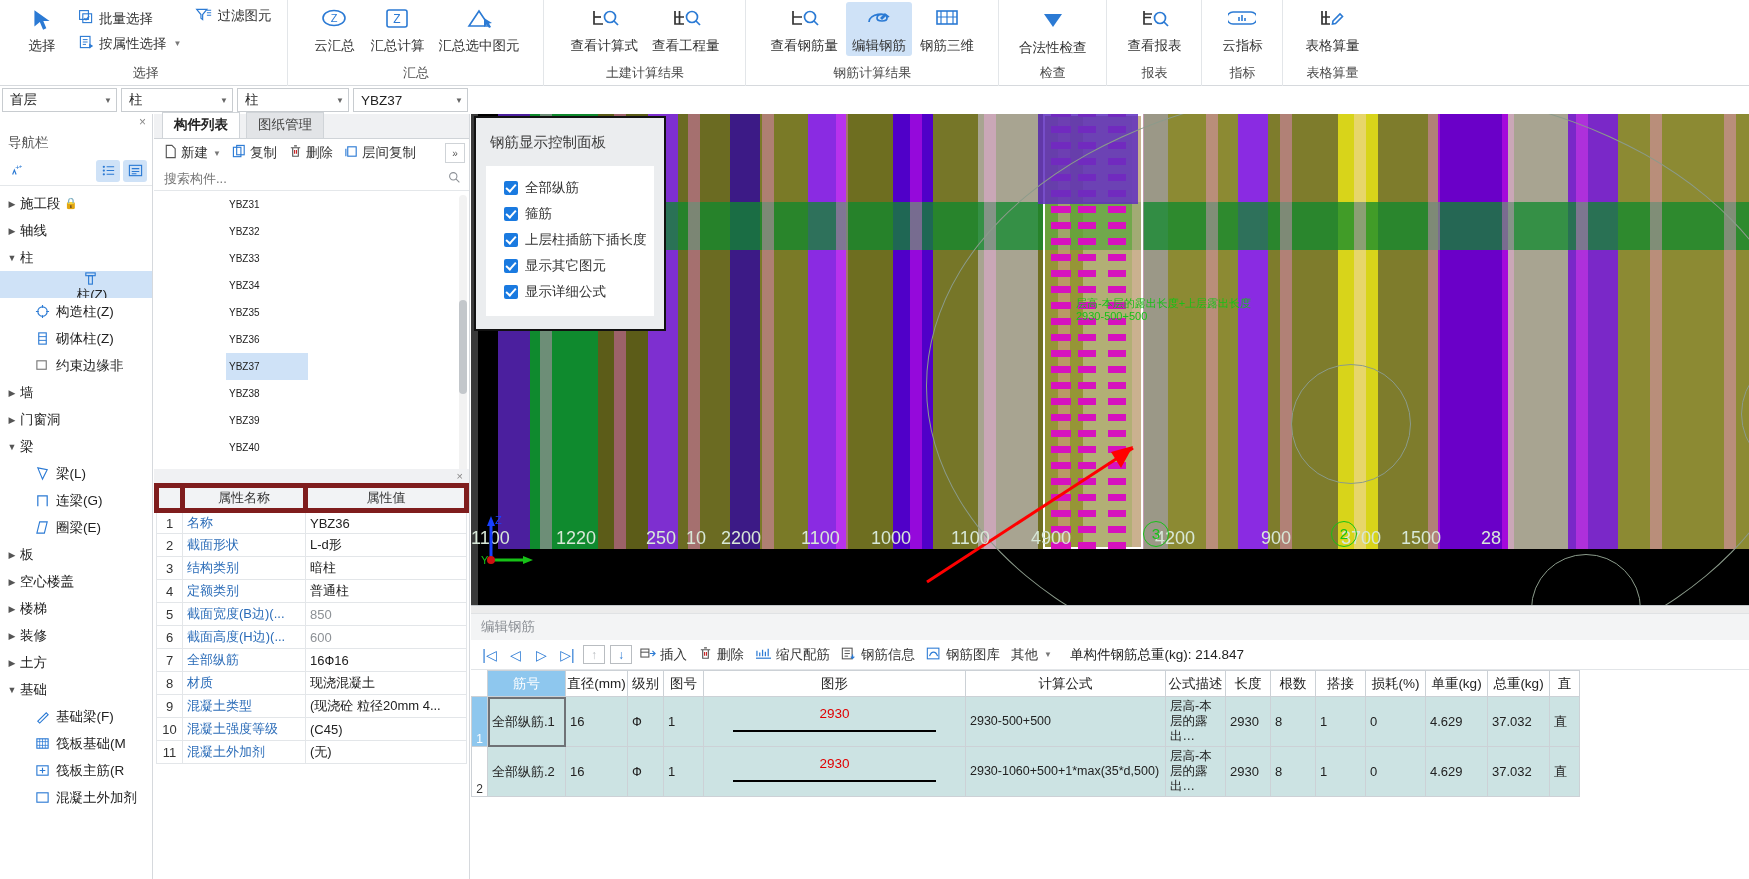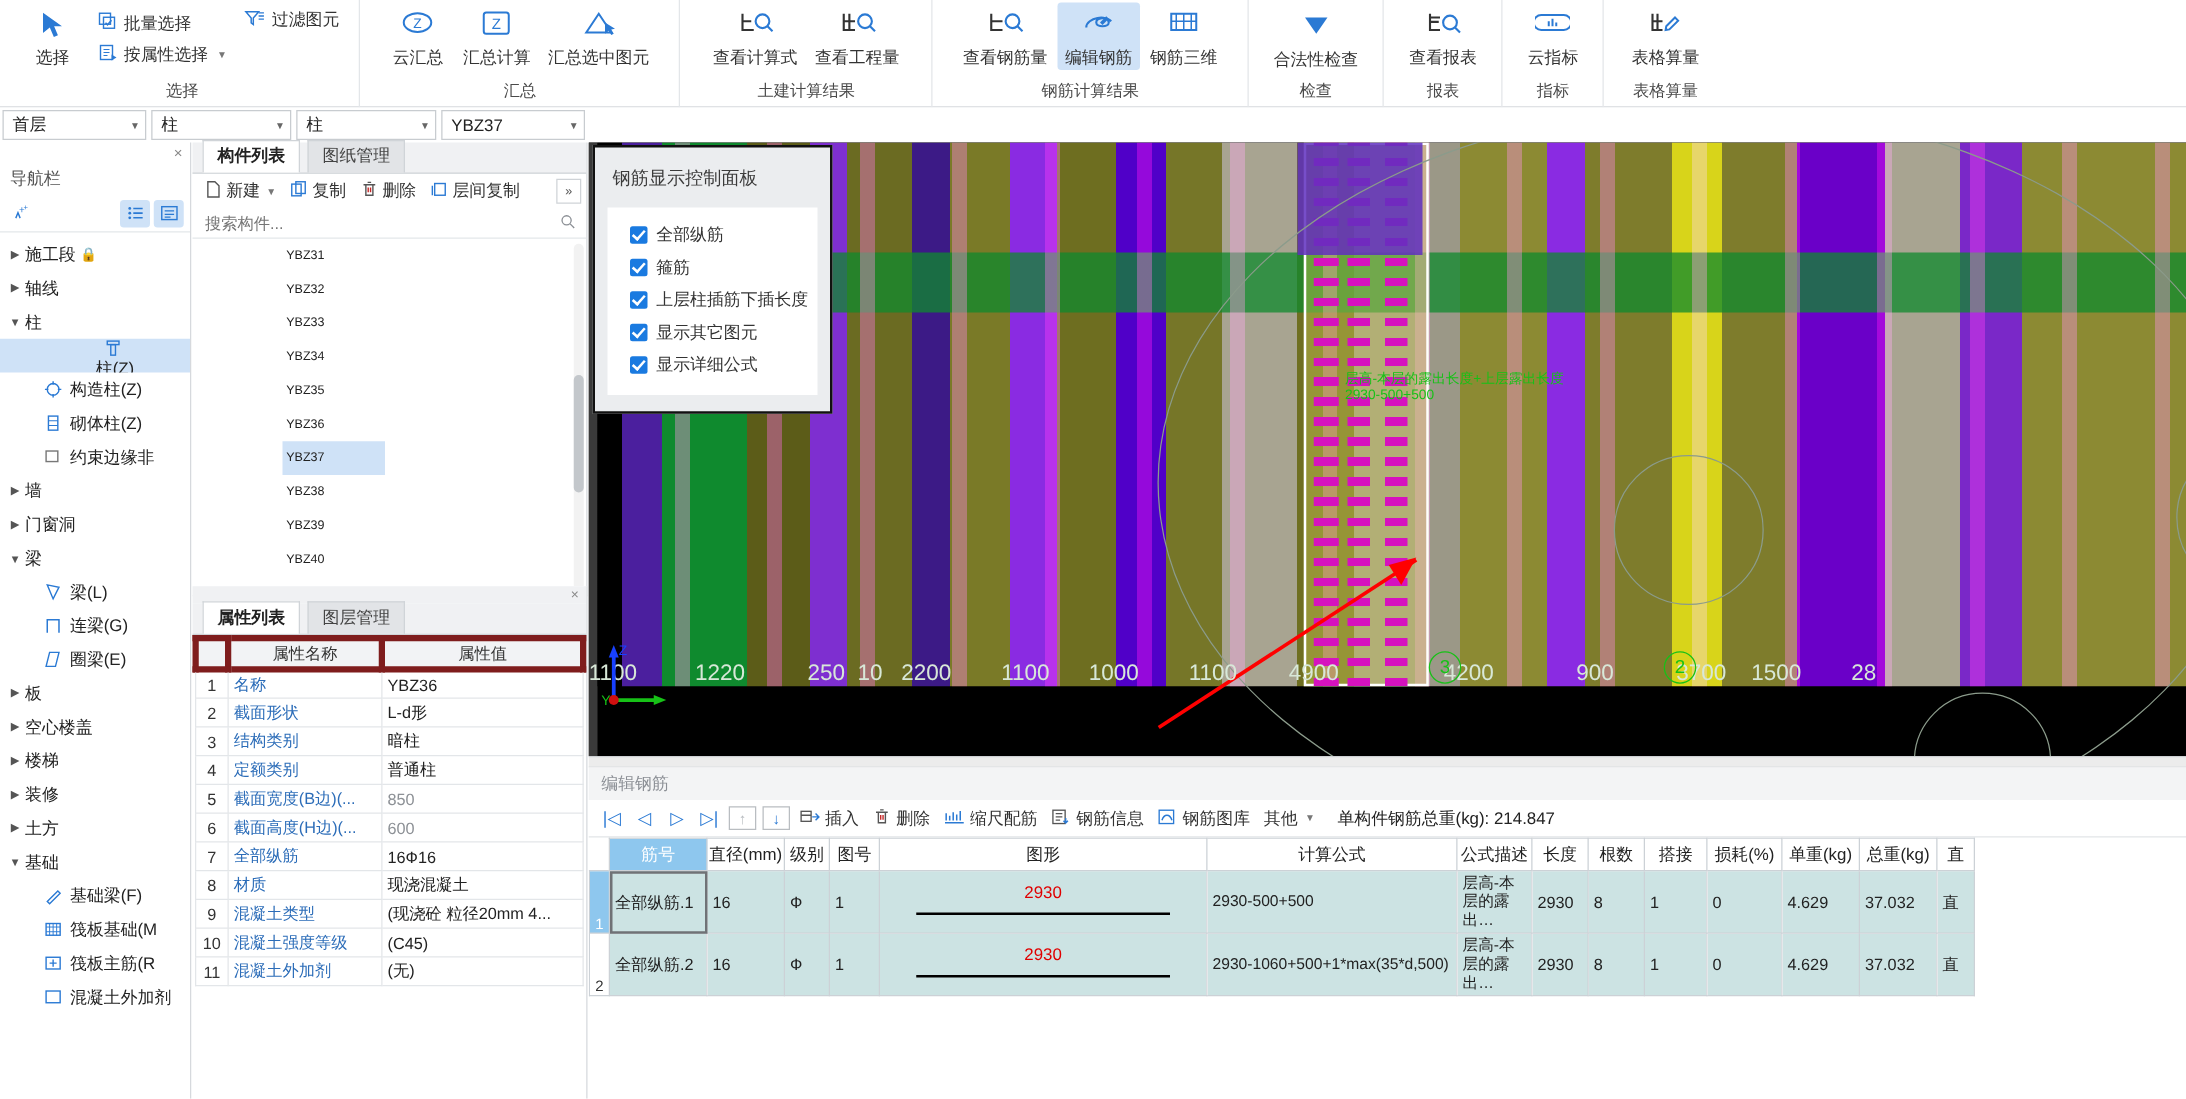--- a/index.html
+++ b/index.html
@@ -647,24 +647,20 @@
       </div>
     <div class="vscroll">
       <div class="vthumb" style="top:38%;height:34%;"></div>
     </div>
   </div>
 </div>
 
 <div id="proppanel">
   <div class="pp-close">
     <span>×</span>
-  </div>
-  <div class="tabrow">
-    <div class="tab on">属性列表</div>
-    <div class="tab">图层管理</div>
   </div>
   <table class="ptable">
     <thead>
       <tr>
         <th style="width:26px;"></th>
         <th style="width:123px;">属性名称</th>
         <th>属性值</th>
       </tr>
     </thead>
     <tbody id="prop-rows">

